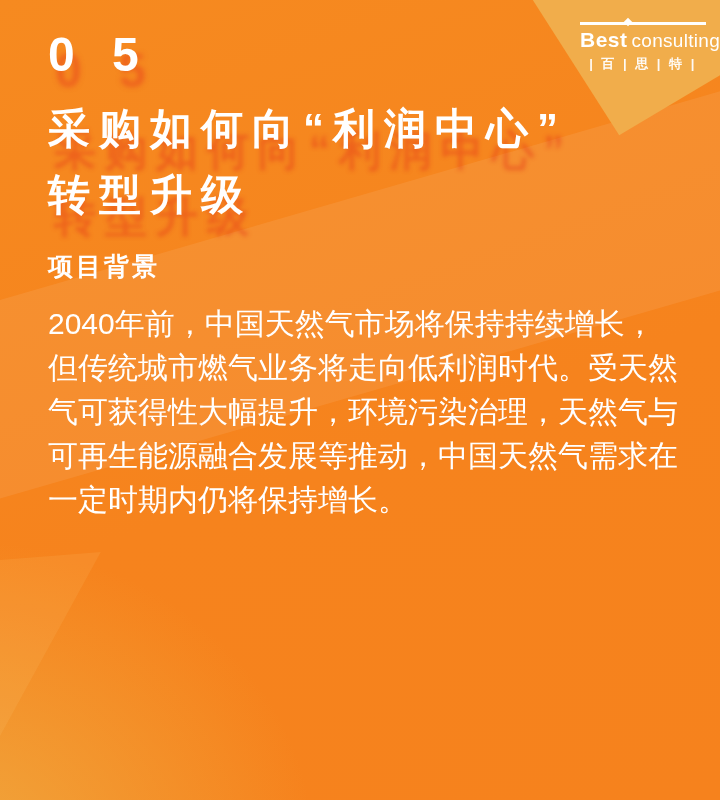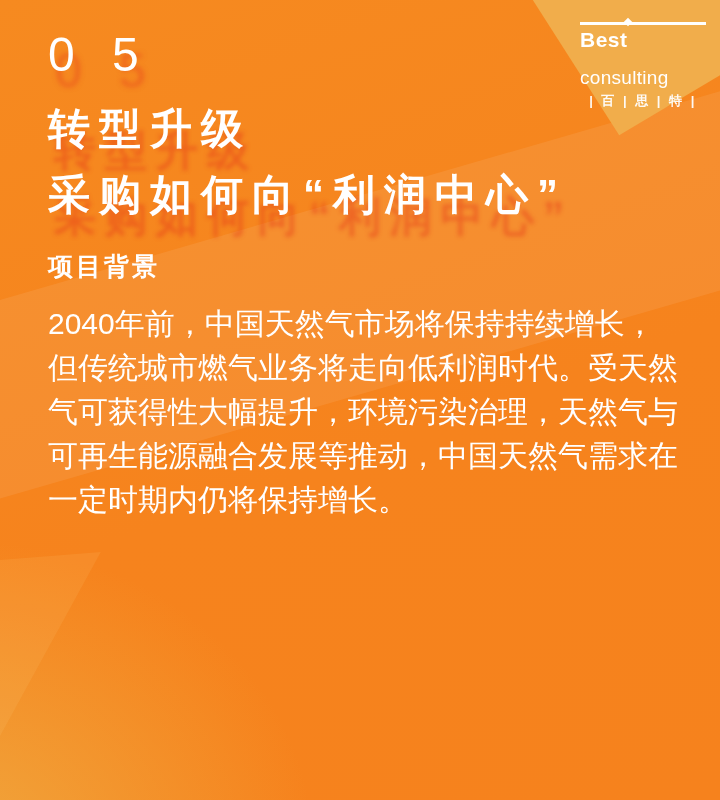--- a/index.html
+++ b/index.html
@@ -61,24 +61,23 @@
     left: 36%;
     top: -6px;
     width: 6px;
     height: 6px;
     background: #ffffff;
     transform: rotate(45deg);
   }
   .logo-row {
     display: flex;
     align-items: baseline;
-    gap: 15px;
+    gap: 4px;
     margin-top: 1px;
     white-space: nowrap;
-    flex-direction: column;
   }
   .logo-bold {
     font-size: 21px;
     font-weight: 800;
     letter-spacing: 0.5px;
   }
   .logo-light {
     font-size: 19px;
     font-weight: 300;
     letter-spacing: 0.3px;
@@ -98,21 +97,21 @@
     left: 48px;
     top: 0;
     width: 634px;
     z-index: 4;
     color: #ffffff;
   }
   .num {
     margin-top: 28px;
     font-size: 48px;
     line-height: 54px;
-    font-weight: 400;
+    font-weight: 700;
     letter-spacing: 12px;
     text-shadow: 7px 16px 5px rgba(232, 62, 28, 0.50);
   }
   .title {
     margin: 14px 0 0 0;
     font-size: 42px;
     line-height: 66px;
     font-weight: 800;
     letter-spacing: 9px;
     text-shadow: 6px 22px 4px rgba(228, 55, 24, 0.45);
@@ -159,22 +158,22 @@
       <span class="logo-bold">Best</span>
       <span class="logo-light">consulting</span>
     </div>
     <div class="logo-cn">| 百 | 思 | 特 |</div>
   </header>
 
   <main class="content">
     <div class="num">0 5</div>
 
     <h1 class="title">
+      <span class="t-line">采购如何向“利润中心”</span>
       <span class="t-line">转型升级</span>
-      <span class="t-line">采购如何向“利润中心”</span>
     </h1>
 
 
     <h3 class="sec-label">项目背景</h3>
 
     <p class="para">2040年前，中国天然气市场将保持持续增长，但传统城市燃气业务将走向低利润时代。受天然气可获得性大幅提升，环境污染治理，天然气与可再生能源融合发展等推动，中国天然气需求在一定时期内仍将保持增长。</p>
   </main>
 
 </div>
 

